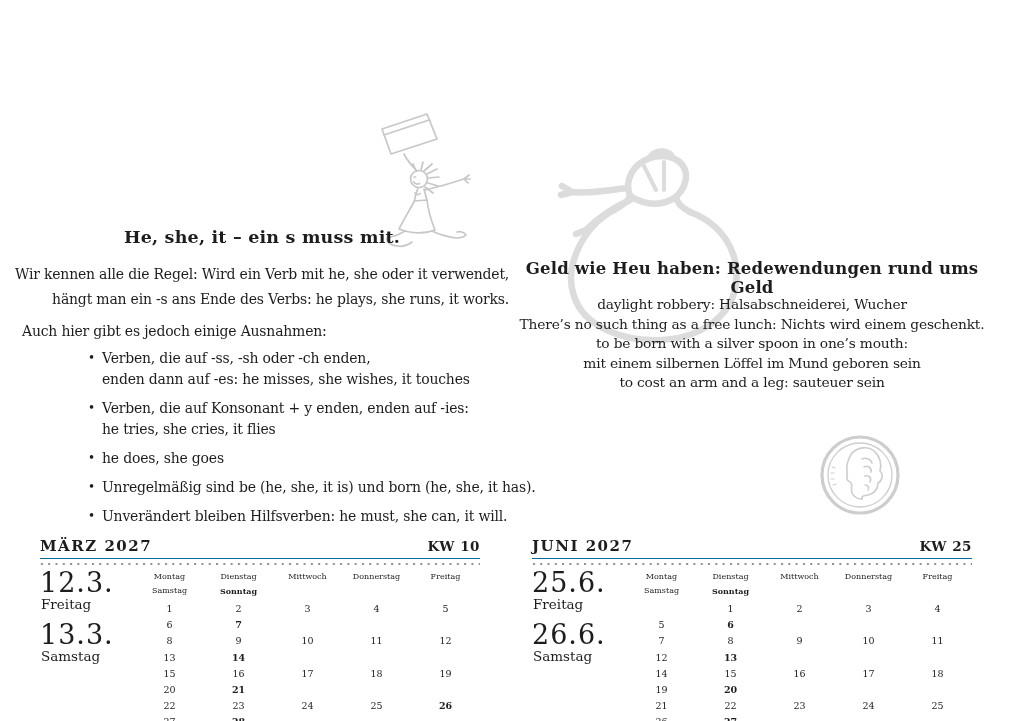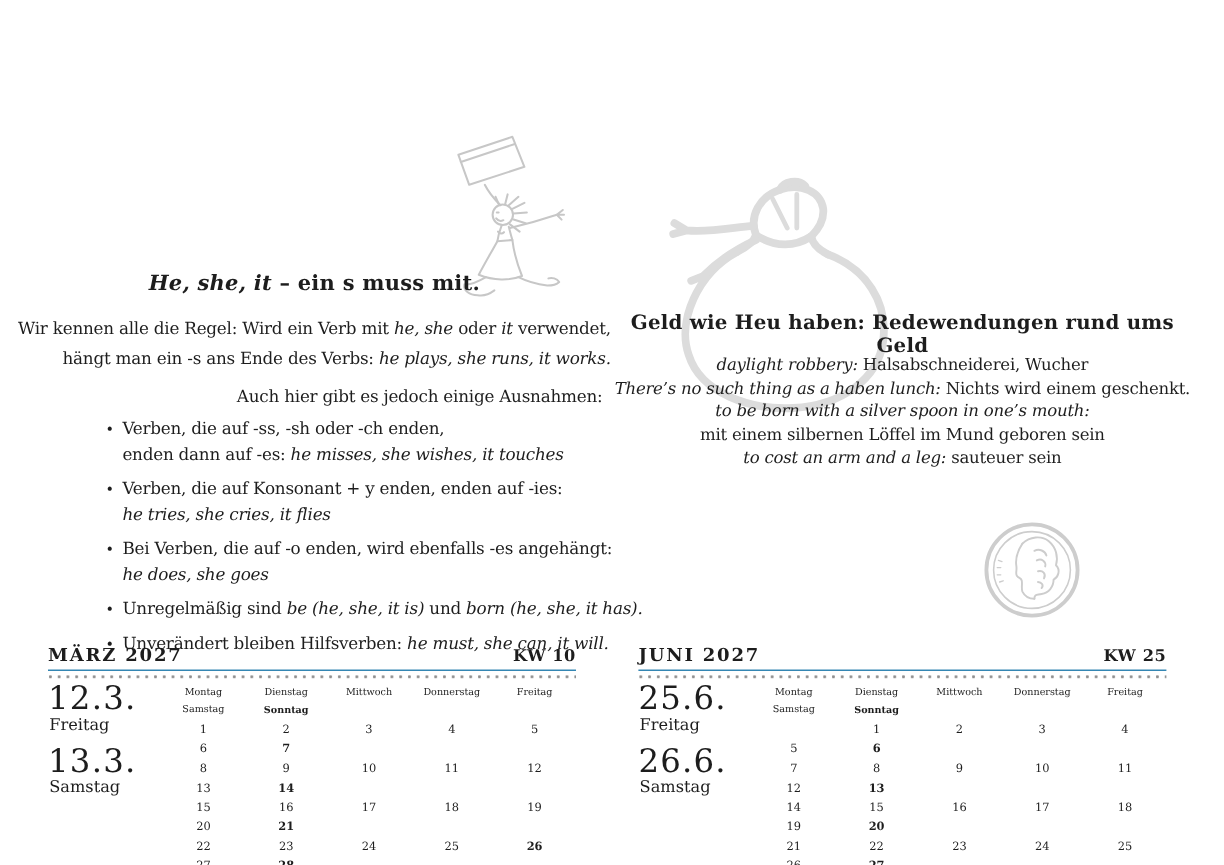--- a/index.html
+++ b/index.html
@@ -4,37 +4,37 @@
 <style>
   html,body{margin:0;padding:0;}
   body{
     width:1020px;height:721px;position:relative;overflow:hidden;
     background:#ffffff;color:#1d1d1d;
     font-family:"DejaVu Serif","Liberation Serif",serif;
   }
   .page{position:absolute;top:0;width:510px;height:721px;}
   .page.left{left:0;}
   .page.right{left:510px;}
-  .it{font-style:italic;}
+  .it{}
   .line{line-height:21px;white-space:nowrap;}
 
   
   .illu{position:absolute;z-index:0;}
   .illu-woman{left:372px;top:108px;width:100px;height:150px;}
   .illu-bag{left:46px;top:146px;width:195px;height:200px;}
   .illu-coin{left:308px;top:433px;width:84px;height:84px;}
 
   
   .title-l{
     position:absolute;left:22px;top:227px;width:480px;margin:0;
     text-align:center;font-size:17.5px;font-weight:bold;letter-spacing:.2px;z-index:1;
   }
   .intro{position:absolute;left:15px;top:262px;width:494px;text-align:right;font-size:14px;letter-spacing:-.2px;z-index:1;}
   .intro .line{line-height:25px;}
-  .exc{position:absolute;left:22px;top:323px;width:480px;text-align:right;font-size:14px;letter-spacing:-.2px;z-index:1;}
+  .exc{position:absolute;left:22px;top:323px;width:480px;text-align:left;font-size:14px;letter-spacing:-.2px;z-index:1;}
   .bullets{position:absolute;left:88px;top:348px;width:412px;font-size:14px;letter-spacing:-.2px;z-index:1;}
   .bullet{display:flex;margin-bottom:8px;}
   .bullet .dot{width:14px;flex:0 0 14px;font-size:12px;line-height:21px;}
 
   
   .title-r{
     position:absolute;left:2px;top:259px;width:480px;margin:0;
     text-align:center;font-size:16.5px;font-weight:bold;letter-spacing:.2px;z-index:1;
   }
   .idioms{position:absolute;left:0;top:295px;width:484px;text-align:center;font-size:13.8px;letter-spacing:-.2px;z-index:1;}
@@ -112,21 +112,20 @@
         <div class="bullet">
           <span class="dot">•</span>
           <div>
             <div class="line"><span>Verben, die auf Konsonant + y enden, enden auf -ies:</span></div>
             <div class="line"><span class="it">he tries, she cries, it flies</span></div>
           </div>
         </div>
         <div class="bullet">
           <span class="dot">•</span>
           <div>
-            <div class="line"><span>Bei Verben, die auf -o enden, wird ebenfalls -es angehängt:</span></div>
             <div class="line"><span class="it">he does, she goes</span></div>
           </div>
         </div>
         <div class="bullet">
           <span class="dot">•</span>
           <div>
             <div class="line"><span>Unregelmäßig sind </span><span class="it">be (he, she, it is)</span><span> und </span><span class="it">born (he, she, it has).</span></div>
           </div>
         </div>
         <div class="bullet">
@@ -233,21 +232,21 @@
             <path d="M88 20 L100 44 M108 16 L108 44"></path>
           </g>
         </g>
       </svg>
     </div>
 
     <h1 class="title-r">Geld wie Heu haben: Redewendungen rund ums Geld</h1>
 
     <div class="idioms">
         <div class="line"><span class="it">daylight robbery:</span><span> Halsabschneiderei, Wucher</span></div>
-        <div class="line"><span class="it">There’s no such thing as a haben lunch:</span><span> Nichts wird einem geschenkt.</span></div>
+        <div class="line"><span class="it">There’s no such thing as a free lunch:</span><span> Nichts wird einem geschenkt.</span></div>
         <div class="line"><span class="it">to be born with a silver spoon in one’s mouth:</span></div>
         <div class="line"><span>mit einem silbernen Löffel im Mund geboren sein</span></div>
         <div class="line"><span class="it">to cost an arm and a leg:</span><span> sauteuer sein</span></div>
       </div>
 
     <div class="illu illu-coin">
       <svg viewBox="0 0 84 84" width="84" height="84" aria-hidden="true">
         <g fill="none" stroke="#cdcdcd" stroke-linecap="round" stroke-linejoin="round">
           <circle cx="42" cy="42" r="38" stroke-width="3.2"></circle>
           <circle cx="42" cy="42" r="32" stroke-width="1.3"></circle>

